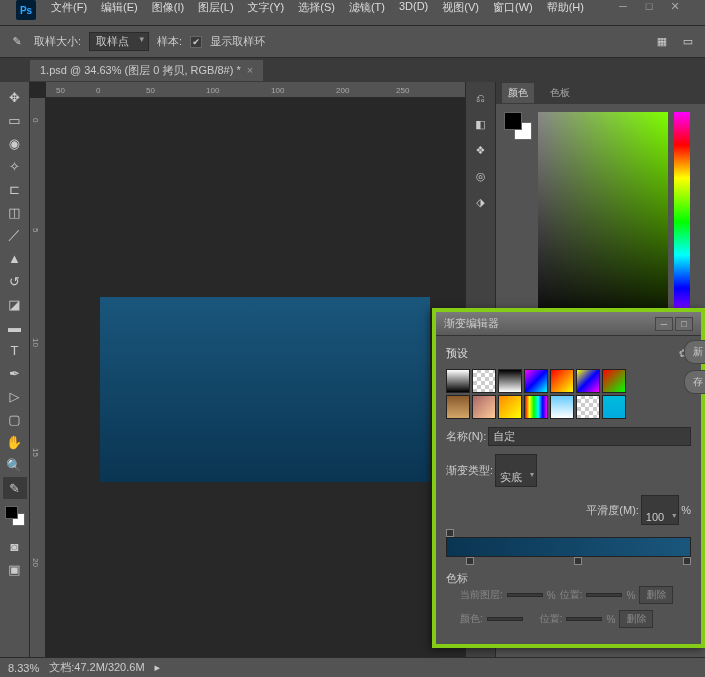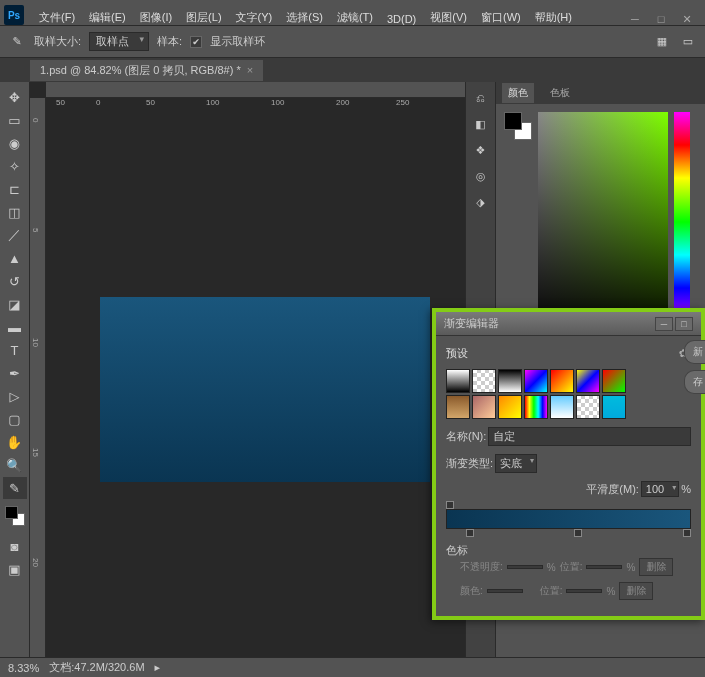--- a/index.html
+++ b/index.html
@@ -1,17 +1,17 @@
 <!DOCTYPE html>
 <html><head>
 <meta charset="utf-8">
 <style>
 *{margin:0;padding:0;box-sizing:border-box;font-family:"Microsoft YaHei",sans-serif;font-size:11px;color:#ccc;user-select:none}
 body{background:#535353;width:705px;height:677px;overflow:hidden;position:relative}
-.menubar{height:26px;background:#535353;display:flex;align-items:flex-end;padding:0 4px;border-bottom:1px solid #2a2a2a}
+.menubar{height:26px;background:#535353;display:flex;align-items:flex-start;padding:0 16px;border-bottom:1px solid #2a2a2a}
 .ps-logo{width:20px;height:20px;background:#001e36;color:#31a8ff;font-weight:bold;font-size:10px;display:flex;align-items:center;justify-content:center;border-radius:2px;margin-right:8px}
 .menu-item{padding:0 7px;color:#ddd;cursor:pointer}
 .win-controls{margin-left:auto;display:flex;gap:14px;padding-right:8px}
 .win-btn{width:12px;height:12px;display:flex;align-items:center;justify-content:center;color:#aaa}
 .optbar{height:32px;background:#535353;display:flex;align-items:center;padding:0 8px;gap:8px;border-bottom:1px solid #2a2a2a}
 .tool-icon{width:18px;height:18px;display:flex;align-items:center;justify-content:center}
 .dropdown{background:#3a3a3a;border:1px solid #2a2a2a;padding:1px 16px 1px 6px;position:relative;min-width:60px}
 .dropdown::after{content:"▾";position:absolute;right:4px;top:1px;font-size:9px;color:#999}
 .chk{width:12px;height:12px;background:#3a3a3a;border:1px solid #666;display:inline-flex;align-items:center;justify-content:center;font-size:9px}
 .right-icons{margin-left:auto;display:flex;gap:8px}
@@ -21,21 +21,21 @@
 .main{display:flex;height:588px}
 .toolbox{width:30px;background:#535353;display:flex;flex-direction:column;align-items:center;padding-top:4px;gap:1px;border-right:1px solid #2a2a2a}
 .tb{width:24px;height:22px;display:flex;align-items:center;justify-content:center;color:#ccc;font-size:13px}
 .tb.sel{background:#3a3a3a}
 .fgbg{width:20px;height:20px;position:relative;margin-top:6px}
 .fgbg .bg{position:absolute;right:0;bottom:0;width:13px;height:13px;background:#fff;border:1px solid #666}
 .fgbg .fg{position:absolute;left:0;top:0;width:13px;height:13px;background:#000;border:1px solid #666}
 .qm{margin-top:8px}
 .canvas-area{flex:1;background:#282828;position:relative;overflow:hidden}
 .ruler-h{position:absolute;top:0;left:16px;right:0;height:16px;background:#535353;border-bottom:1px solid #2a2a2a;display:flex}
-.ruler-h span{position:absolute;top:16px;font-size:8px;color:#aaa}
+.ruler-h span{position:absolute;top:4px;font-size:8px;color:#aaa}
 .ruler-v{position:absolute;top:16px;left:0;width:16px;bottom:0;background:#535353;border-right:1px solid #2a2a2a}
 .ruler-v span{position:absolute;left:1px;font-size:8px;color:#aaa;writing-mode:vertical-rl}
 .canvas-rect{position:absolute;left:70px;top:215px;width:330px;height:185px;background:linear-gradient(180deg,#1a567c 0%,#0a3552 100%)}
 .dock-strip{width:30px;background:#424242;display:flex;flex-direction:column;align-items:center;padding-top:6px;gap:6px;border-left:1px solid #2a2a2a}
 .dock-ico{width:20px;height:20px;display:flex;align-items:center;justify-content:center;color:#ccc}
 .right-panels{width:210px;background:#535353;border-left:1px solid #2a2a2a}
 .panel-tabs{height:22px;background:#3a3a3a;display:flex;align-items:center;padding-left:6px;gap:10px}
 .ptab{padding:3px 6px;font-size:10px;color:#aaa}
 .ptab.act{background:#535353;color:#ddd}
 .color-picker{padding:8px;display:flex;gap:6px}
@@ -48,21 +48,21 @@
 .gd-title{height:24px;background:linear-gradient(#7a7a7a,#5a5a5a);display:flex;align-items:center;padding:0 8px;border-bottom:1px solid #333}
 .gd-title .wb{margin-left:auto;display:flex;gap:2px}
 .gd-title .wb span{width:18px;height:14px;background:#6a6a6a;border:1px solid #444;display:flex;align-items:center;justify-content:center;font-size:9px}
 .gd-body{padding:10px}
 .gd-row{display:flex;align-items:center;gap:2px;margin-bottom:8px}
 .gd-lbl{color:#ddd}
 .gear{margin-left:auto;color:#aaa}
 .preset-grid{display:flex;flex-wrap:wrap;gap:2px;margin-bottom:8px;width:190px}
 .sw{width:24px;height:24px;border:1px solid #222}
 .input-field{background:#3a3a3a;border:1px solid #2a2a2a;padding:1px 4px;flex:1;min-width:60px}
-.mini-drop{background:#3a3a3a;border:1px solid #2a2a2a;padding:1px 14px 1px 4px;position:relative}
+.mini-drop{background:#3a3a3a;border:1px solid #2a2a2a;padding:15px 14px 1px 4px;position:relative}
 .mini-drop::after{content:"▾";position:absolute;right:2px;font-size:8px;color:#999}
 .grad-bar{height:20px;background:linear-gradient(to right,#0a3552 0%,#1a567c 100%);border:1px solid #222;margin-bottom:2px;position:relative}
 .stop-top{position:absolute;top:-8px;width:8px;height:8px;background:#333;border:1px solid #888}
 .stop-bot{position:absolute;bottom:-8px;width:8px;height:8px;background:#333;border:1px solid #888}
 .gd-section{margin-top:12px}
 .gd-field-row{display:flex;align-items:center;gap:4px;margin-bottom:6px;padding-left:14px}
 .gd-field-row .fl{color:#888;font-size:10px}
 .gd-field-row .fv{background:#3a3a3a;border:1px solid #2a2a2a;width:36px;padding:1px 3px;font-size:10px;color:#888}
 .gd-field-row .fb{background:#4a4a4a;border:1px solid #333;padding:1px 6px;font-size:10px;color:#888}
 .statusbar{position:absolute;bottom:0;left:0;right:0;height:20px;background:#535353;border-top:1px solid #2a2a2a;display:flex;align-items:center;padding:0 8px;gap:10px;font-size:10px}
@@ -100,21 +100,21 @@
   <div class="chk">✔</div>
   <span>显示取样环</span>
   <div class="right-icons">
     <div class="tool-icon">▦</div>
     <div class="tool-icon">▭</div>
   </div>
 </div>
 
 <div class="tabbar">
   <div class="doc-tab">
-    <span>1.psd @ 84.82% (图层 0 拷贝, RGB/8#) *</span>
+    <span>1.psd @ 34.63% (图层 0 拷贝, RGB/8#) *</span>
     <span class="close-x">×</span>
   </div>
 </div>
 
 <div class="main">
   <div class="toolbox">
     <div class="tb">✥</div>
     <div class="tb">▭</div>
     <div class="tb">◉</div>
     <div class="tb">✧</div>
@@ -229,21 +229,21 @@
     <div style="position:relative;margin:12px 0 14px">
       <div class="stop-top" style="left:0"></div>
       <div class="grad-bar"></div>
       <div class="stop-bot" style="left:20px"></div>
       <div class="stop-bot" style="left:128px"></div>
       <div class="stop-bot" style="right:0"></div>
     </div>
     <div class="gd-section">
       <span>色标</span>
       <div class="gd-field-row">
-        <span class="fl">不透明度:</span>
+        <span class="fl">当前图层:</span>
         <div class="fv"></div>
         <span class="fl">%</span>
         <span class="fl">位置:</span>
         <div class="fv"></div>
         <span class="fl">%</span>
         <div class="fb">删除</div>
       </div>
       <div class="gd-field-row">
         <span class="fl">颜色:</span>
         <div class="fv"></div>

